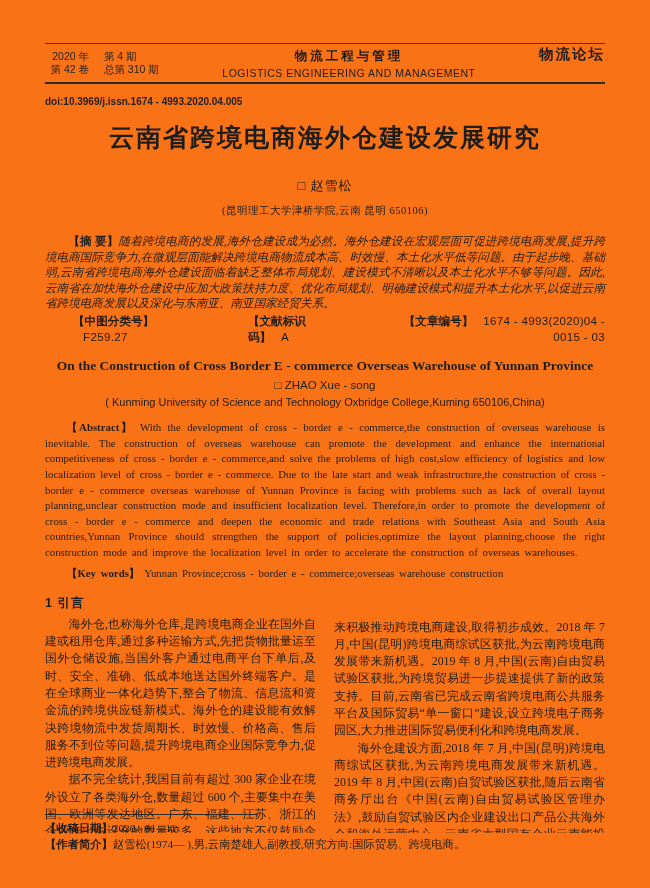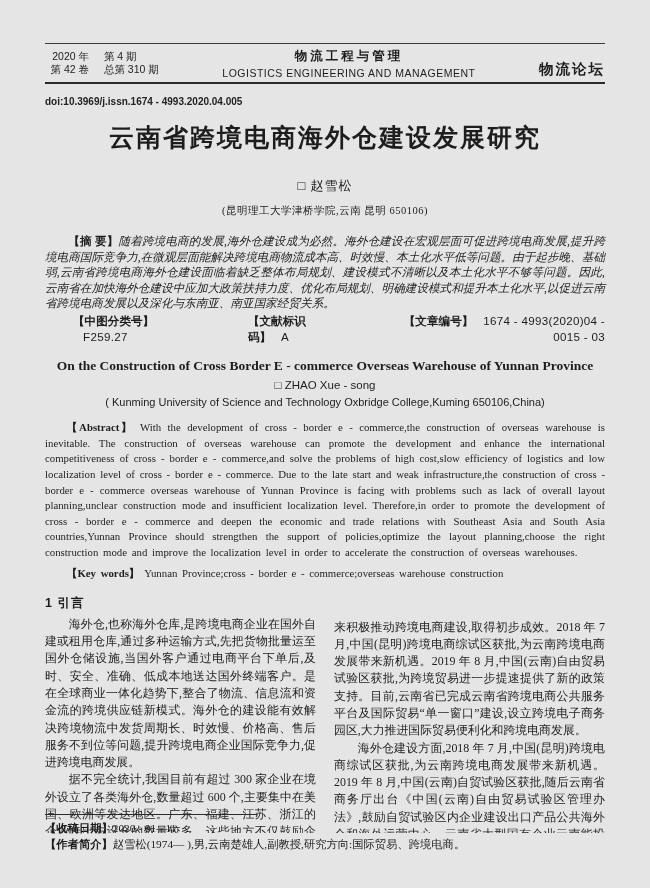--- a/index.html
+++ b/index.html
@@ -1,33 +1,33 @@
 <!DOCTYPE html>
 <html><head>
 <meta charset="utf-8">
 <style>
   html,body{margin:0;padding:0;background:#ffffff;}
   .page{
     position:relative;width:650px;height:888px;margin:0 auto;
-    background:#e5e5e5;color:#1d1d1d;overflow:hidden;
+    background:#f97316;color:#1d1d1d;overflow:hidden;
     font-family:"Liberation Serif","DejaVu Serif",serif;
   }
   .rule{background:#3a3a3a;height:1px;margin:0 45px;}
   .rule.thick{height:2px;background:#2b2b2b;}
   .rule.top{margin-top:43px;}
   
   .header{display:flex;align-items:center;justify-content:space-between;height:38px;margin:0 45px;}
   .issue-block{font-size:10.5px;line-height:13px;white-space:nowrap;font-family:"Liberation Sans",sans-serif;color:#222;}
   .issue-row span{display:inline-block;}
   .issue-row .cell1{min-width:44px;text-align:right;}
   .issue-row .cell2{margin-left:12px;}
   .journal-block{text-align:center;flex:1;}
   .journal-cn{font-size:12.5px;font-weight:700;letter-spacing:3px;font-family:"Liberation Sans",sans-serif;}
   .journal-en{font-size:10.5px;letter-spacing:.5px;font-family:"Liberation Sans",sans-serif;margin-top:2px;}
-  .column-label{font-size:14.5px;font-weight:700;letter-spacing:2px;align-self:flex-end;padding-bottom:3px;font-family:"Liberation Sans",sans-serif;white-space:nowrap;}
+  .column-label{font-size:14.5px;font-weight:700;letter-spacing:2px;align-self:flex-end;padding-bottom:18px;font-family:"Liberation Sans",sans-serif;white-space:nowrap;}
   
   .doi{font-size:10px;margin:12px 45px 0 45px;font-family:"Liberation Sans",sans-serif;color:#222;font-weight:bold;}
   
   .title-cn{font-size:25px;font-weight:700;text-align:center;letter-spacing:2px;margin:16px 30px 0 30px;line-height:30px;}
   .author-cn{font-size:13px;text-align:center;margin-top:24px;letter-spacing:1px;}
   .affiliation-cn{font-size:10.5px;text-align:center;margin-top:9px;letter-spacing:.5px;}
   
   .abstract-cn{font-size:11.6px;line-height:15.6px;text-align:justify;margin:15px 45px 0 45px;text-indent:2em;font-style:italic;}
   .abstract-cn .lbl,.kw .lbl,.meta b{font-style:normal;font-weight:700;font-family:"Liberation Sans",sans-serif;}
   .kw{font-size:11.6px;line-height:15.6px;margin:1px 45px 0 45px;text-indent:2em;font-style:italic;}

